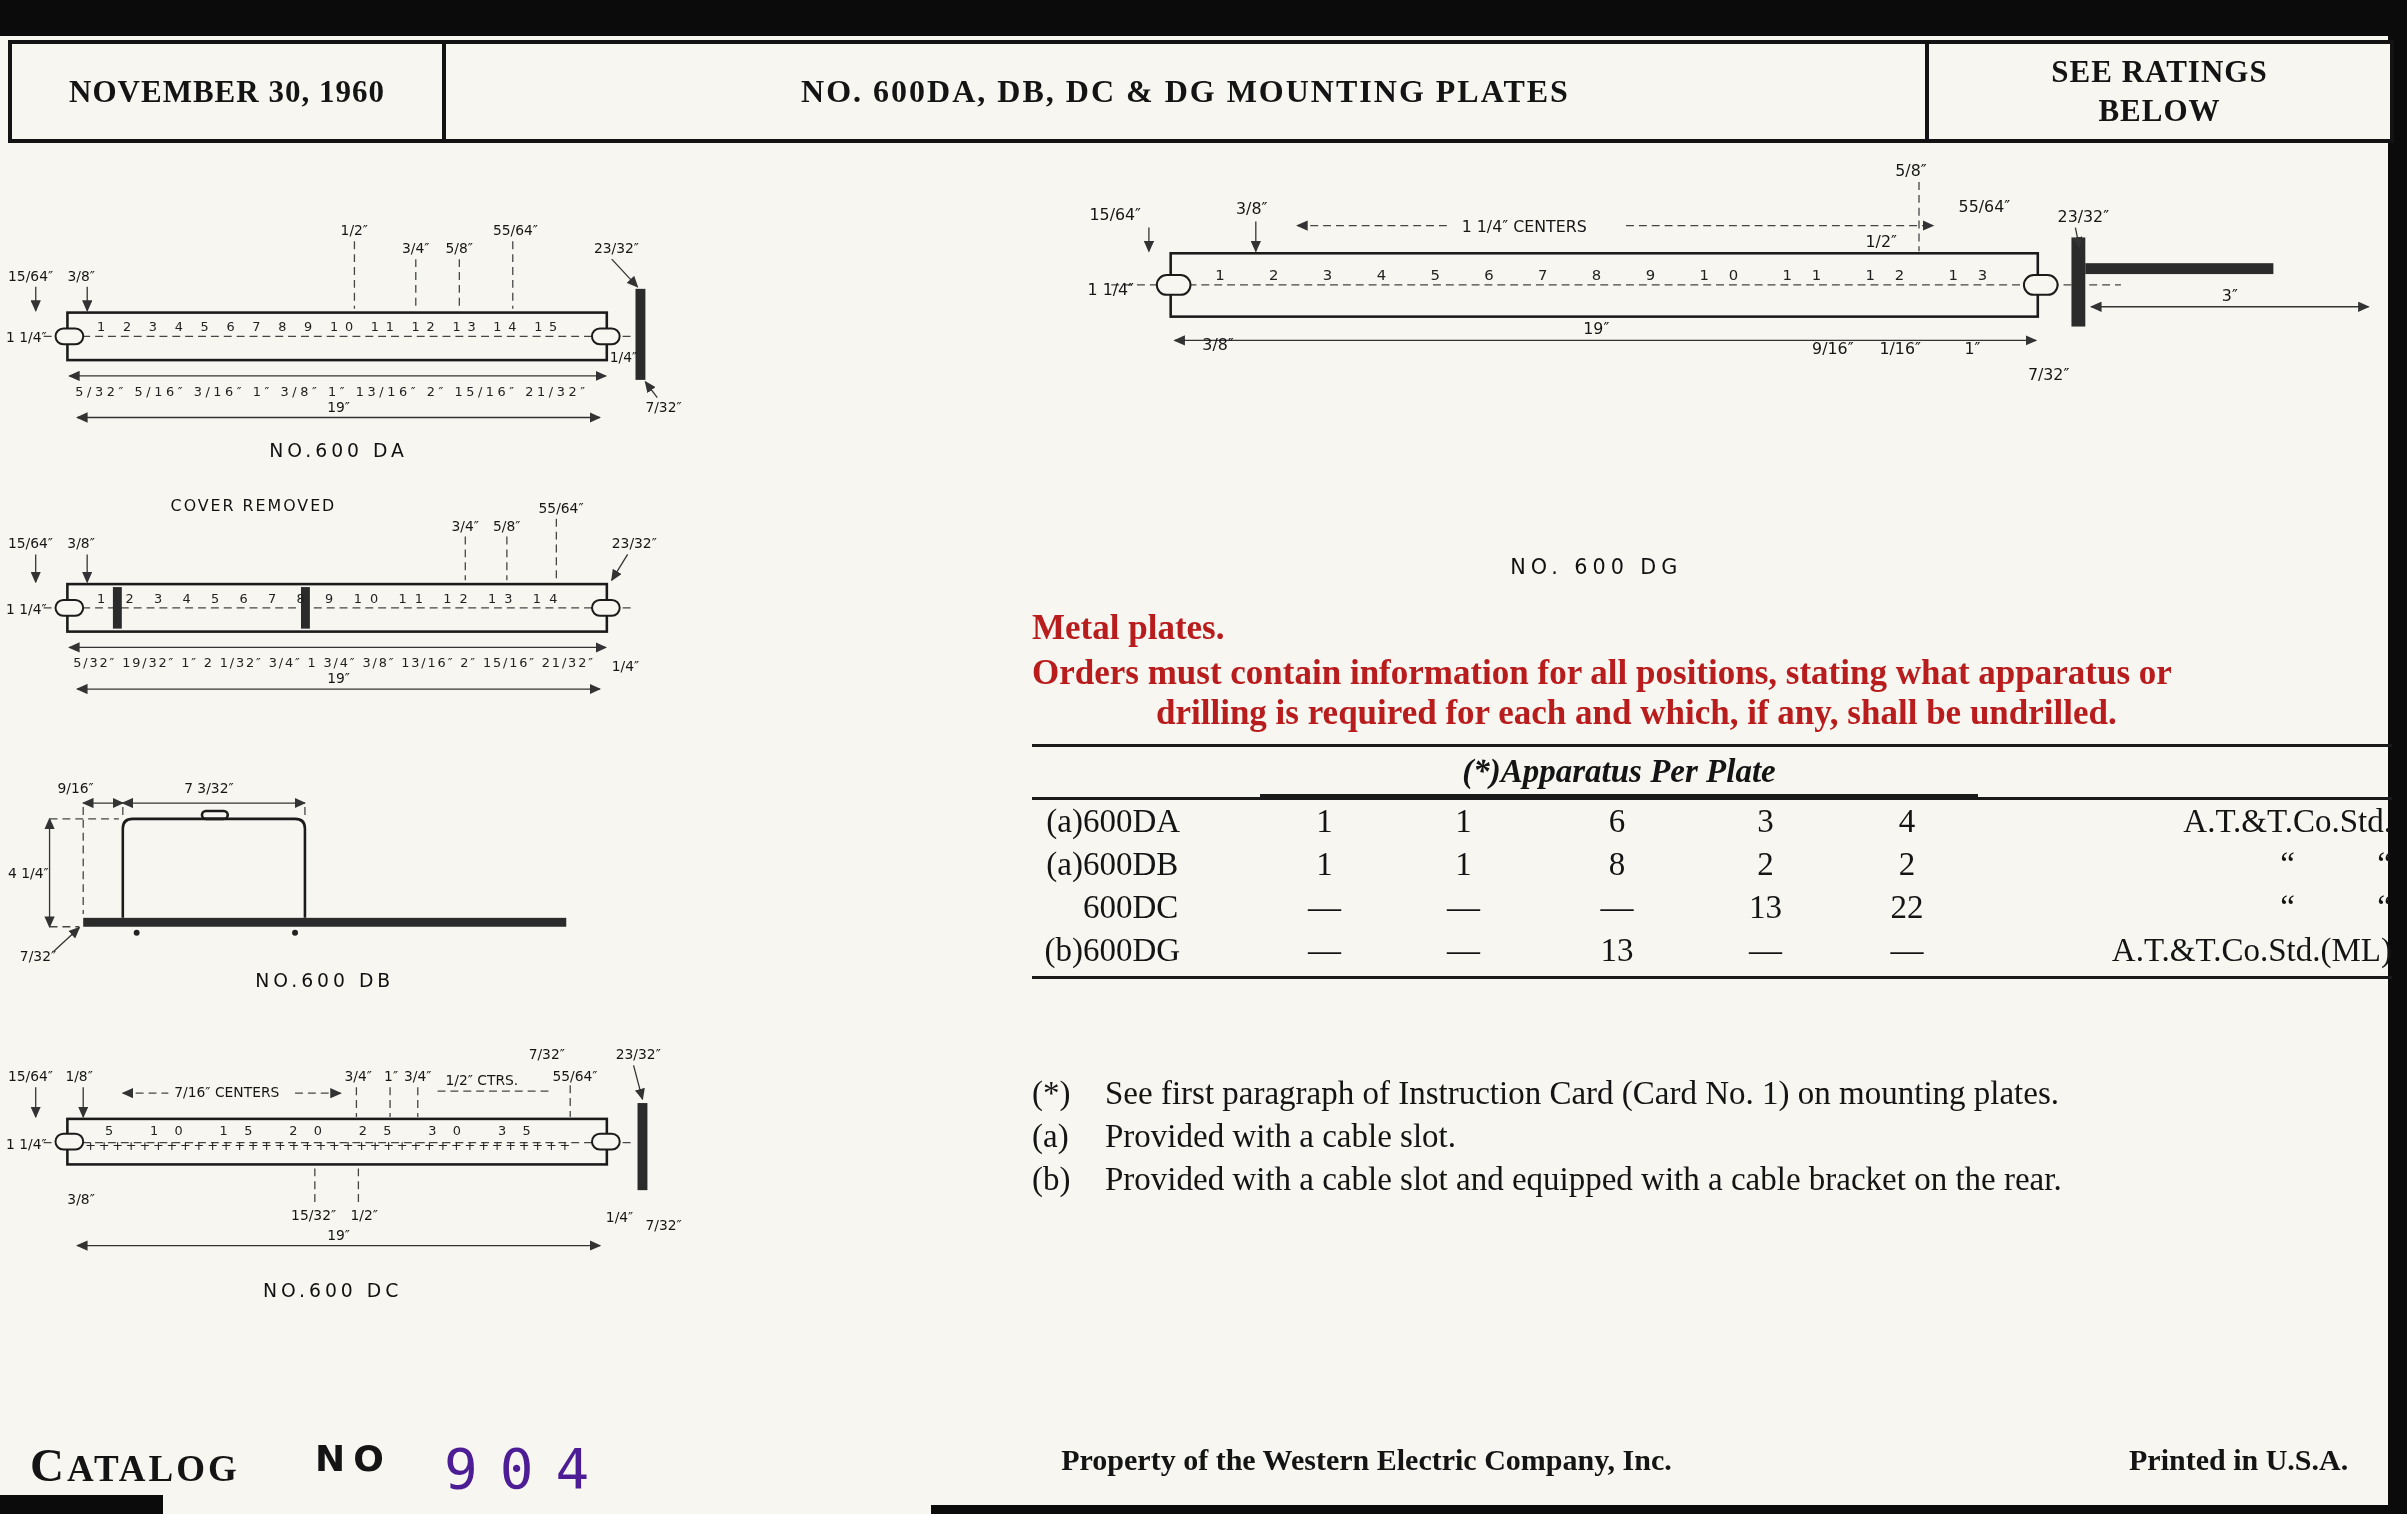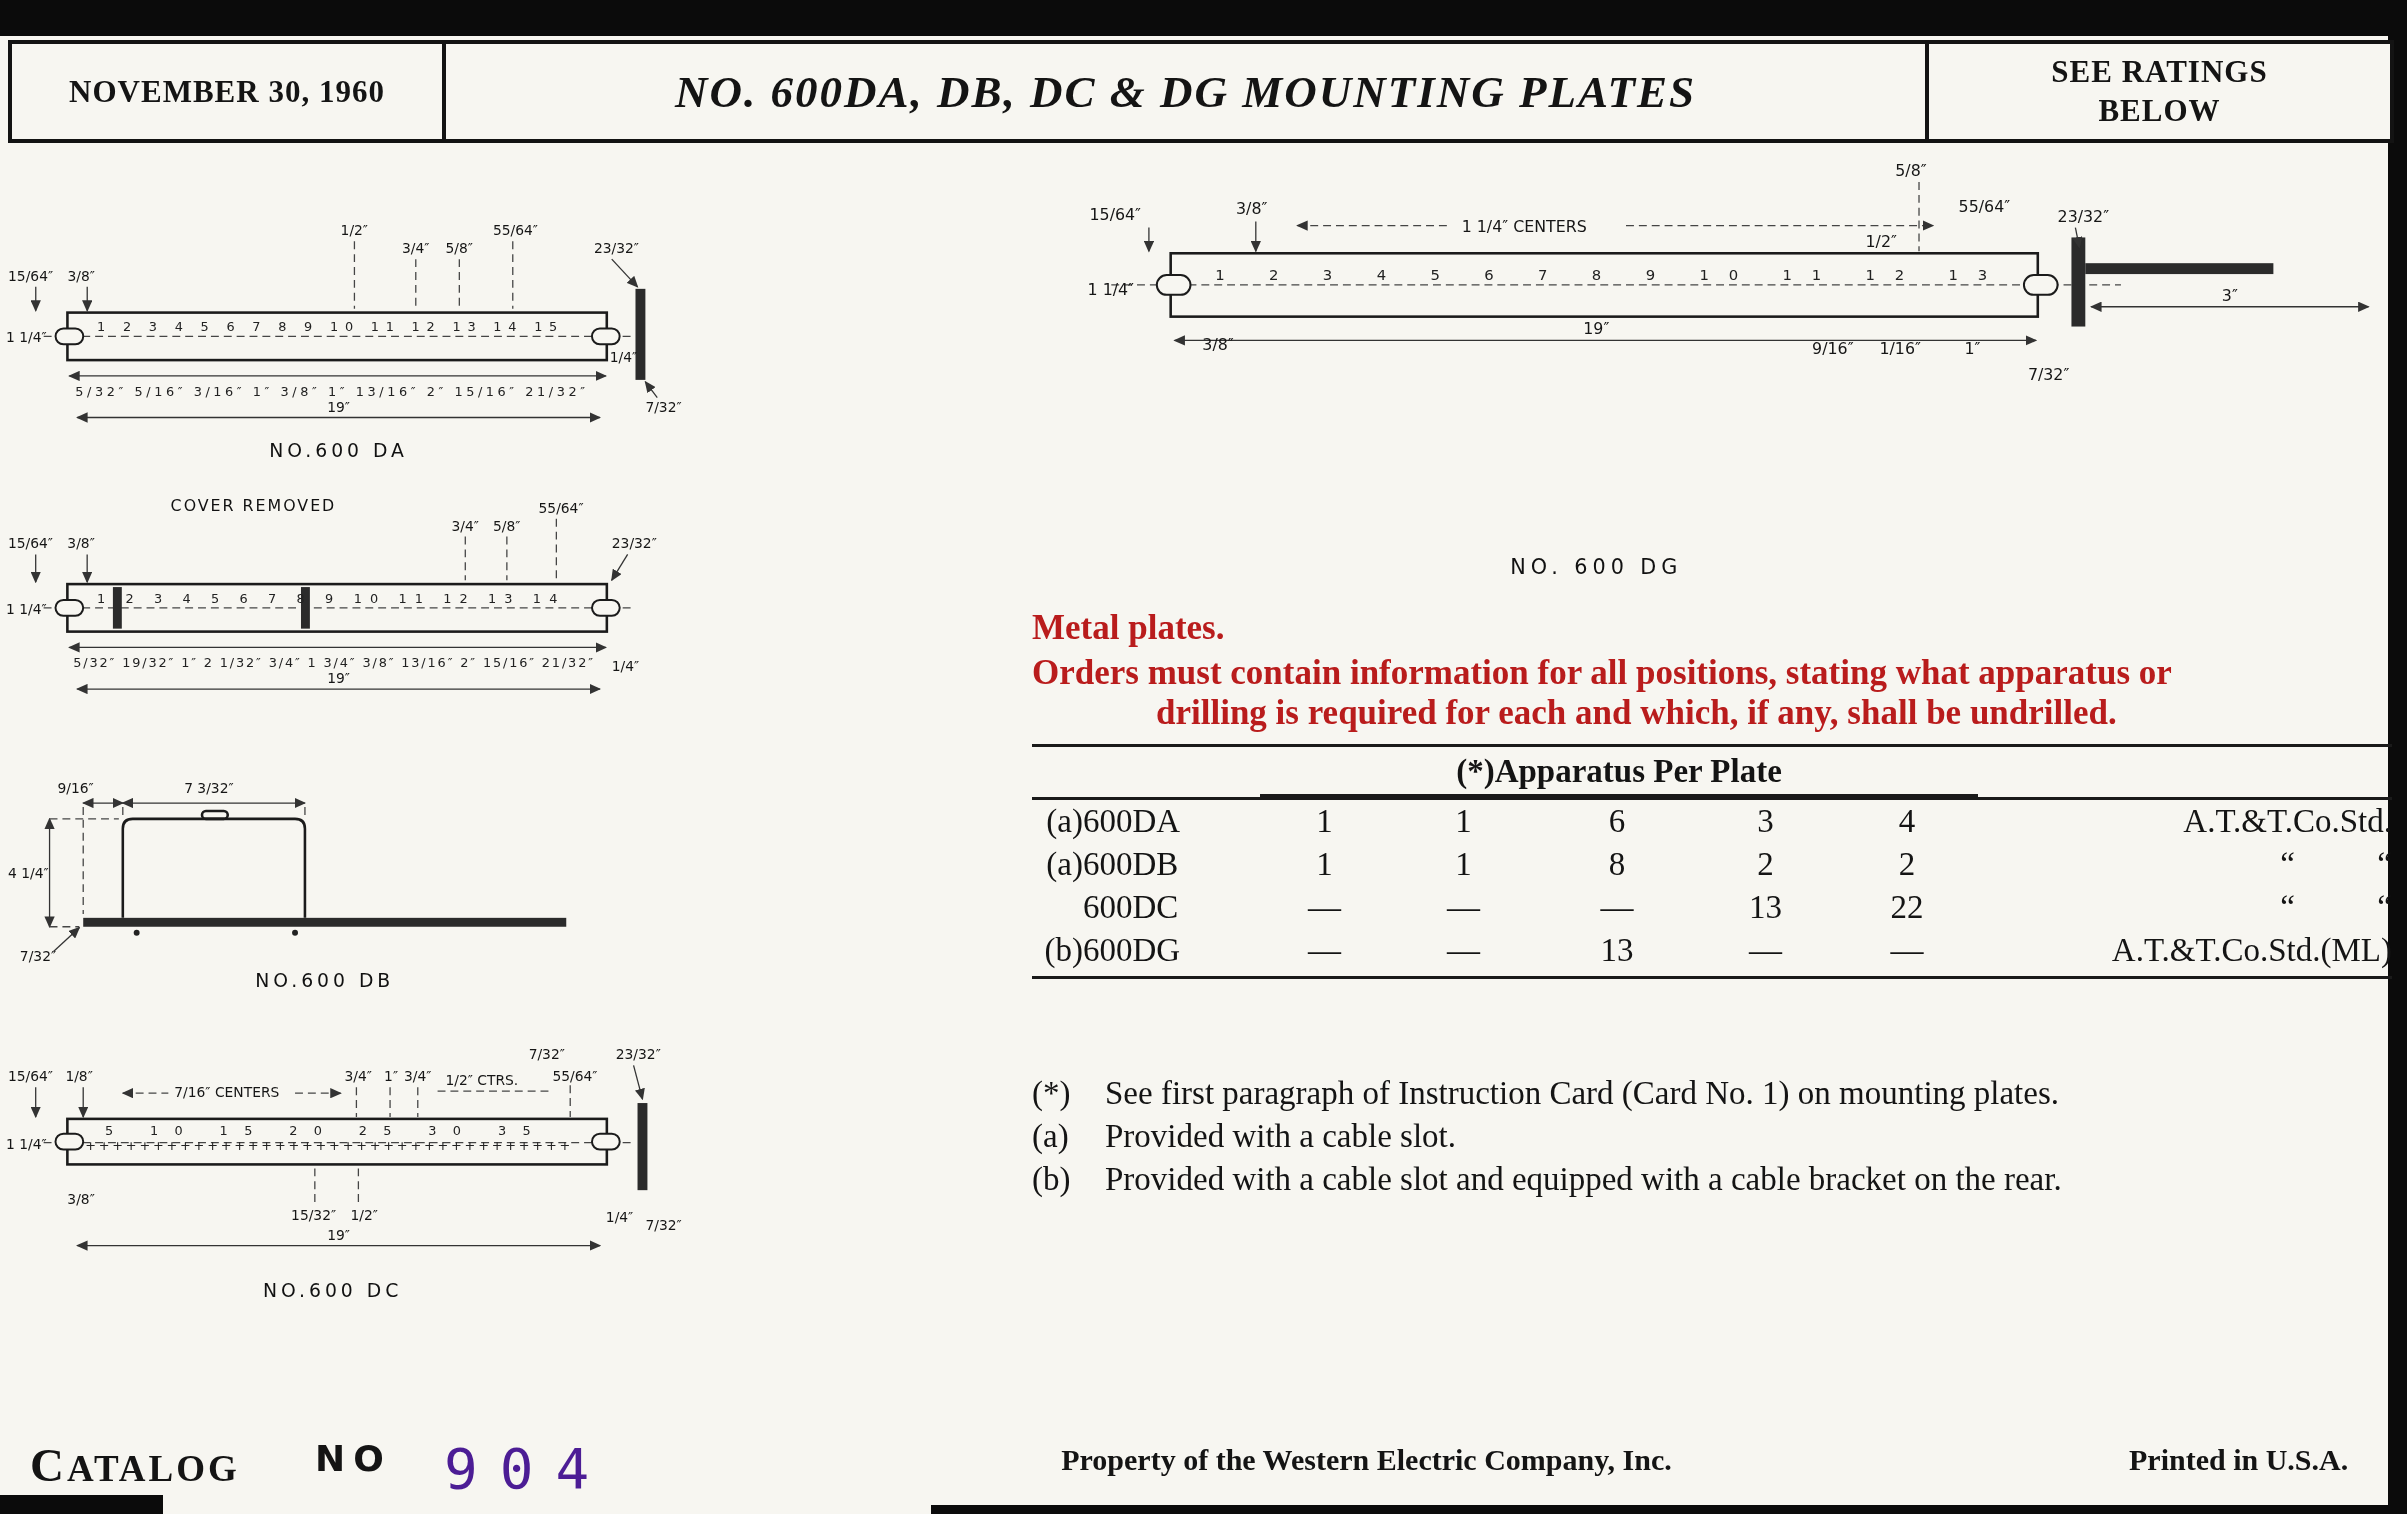--- a/index.html
+++ b/index.html
@@ -14,21 +14,21 @@
 
   
   #hdr { position:absolute; left:8px; top:40px; width:2386px; height:103px;
          border:4px solid #131313; display:flex; background:#f7f6f1; }
   #hdr .cell-date { width:434px; border-right:4px solid #131313;
          display:flex; align-items:center; justify-content:center; }
   #hdr .cell-title { flex:1; display:flex; align-items:center; justify-content:center; }
   #hdr .cell-rating { width:465px; border-left:4px solid #131313;
          display:flex; flex-direction:column; align-items:center; justify-content:center; }
   .date-text { font-size:31px; font-weight:bold; letter-spacing:1px; }
-  .title-text { font-size:45px; font-weight:bold; letter-spacing:2px; white-space:nowrap;font-style:italic; }
+  .title-text { font-size:32px; font-weight:bold; letter-spacing:2px; white-space:nowrap; }
   .rating-text { font-size:31px; font-weight:bold; letter-spacing:1px; line-height:1.25; text-align:center; white-space:pre-line; }
 
   
   svg.draw { position:absolute; overflow:visible; }
   svg.draw text { font-family:"DejaVu Sans", sans-serif; font-size:14px; fill:#161616; }
   svg.draw text.num { font-size:13px; fill:#222; }
   svg.draw text.dname { font-size:19px; letter-spacing:4px; fill:#111; }
   #svg-dg text { font-size:16px; }
   #svg-dg text.num { font-size:15px; }
   #svg-dg text.dname { font-size:21px; letter-spacing:5px; }
@@ -38,21 +38,21 @@
   .dash  { stroke:#454545; stroke-width:1.3; stroke-dasharray:8 5; fill:none; }
   .dim   { stroke:#333; stroke-width:1.3; fill:none; }
 
   
   .body-text { position:absolute; font-size:35px; color:#b91c1c; white-space:nowrap;font-weight:bold; }
 
   
   #ratings-table { position:absolute; left:1032px; top:744px; width:1360px; font-size:33px; }
   .t-rule  { border-top:3px solid #1a1a1a; }
   .t-row   { display:grid; grid-template-columns:228px 129px 149px 158px 139px 144px 1fr; align-items:end; }
-  .t-group-row { display:grid; grid-template-columns:228px 718px 1fr; }
+  .t-group-row { display:grid; grid-template-columns:228px 718px 1fr;font-style:italic; }
   .t-group-span { text-align:center; font-weight:bold; padding:6px 0 4px 0;
                   border-bottom:3px solid #1a1a1a; }
   .t-head  { font-weight:bold; text-align:center; white-space:pre-line; line-height:1.15; padding:8px 0 6px 0; }
   .t-cell  { text-align:center; padding:3px 0; }
   .t-code  { text-align:left; padding:3px 0; white-space:nowrap; }
   .t-code .pfx { display:inline-block; width:51px; text-align:right; }
   .t-rating { text-align:right; padding:3px 0; white-space:nowrap; }
 
   
   #footnotes { position:absolute; left:1032px; top:1075px; font-size:33px; }

